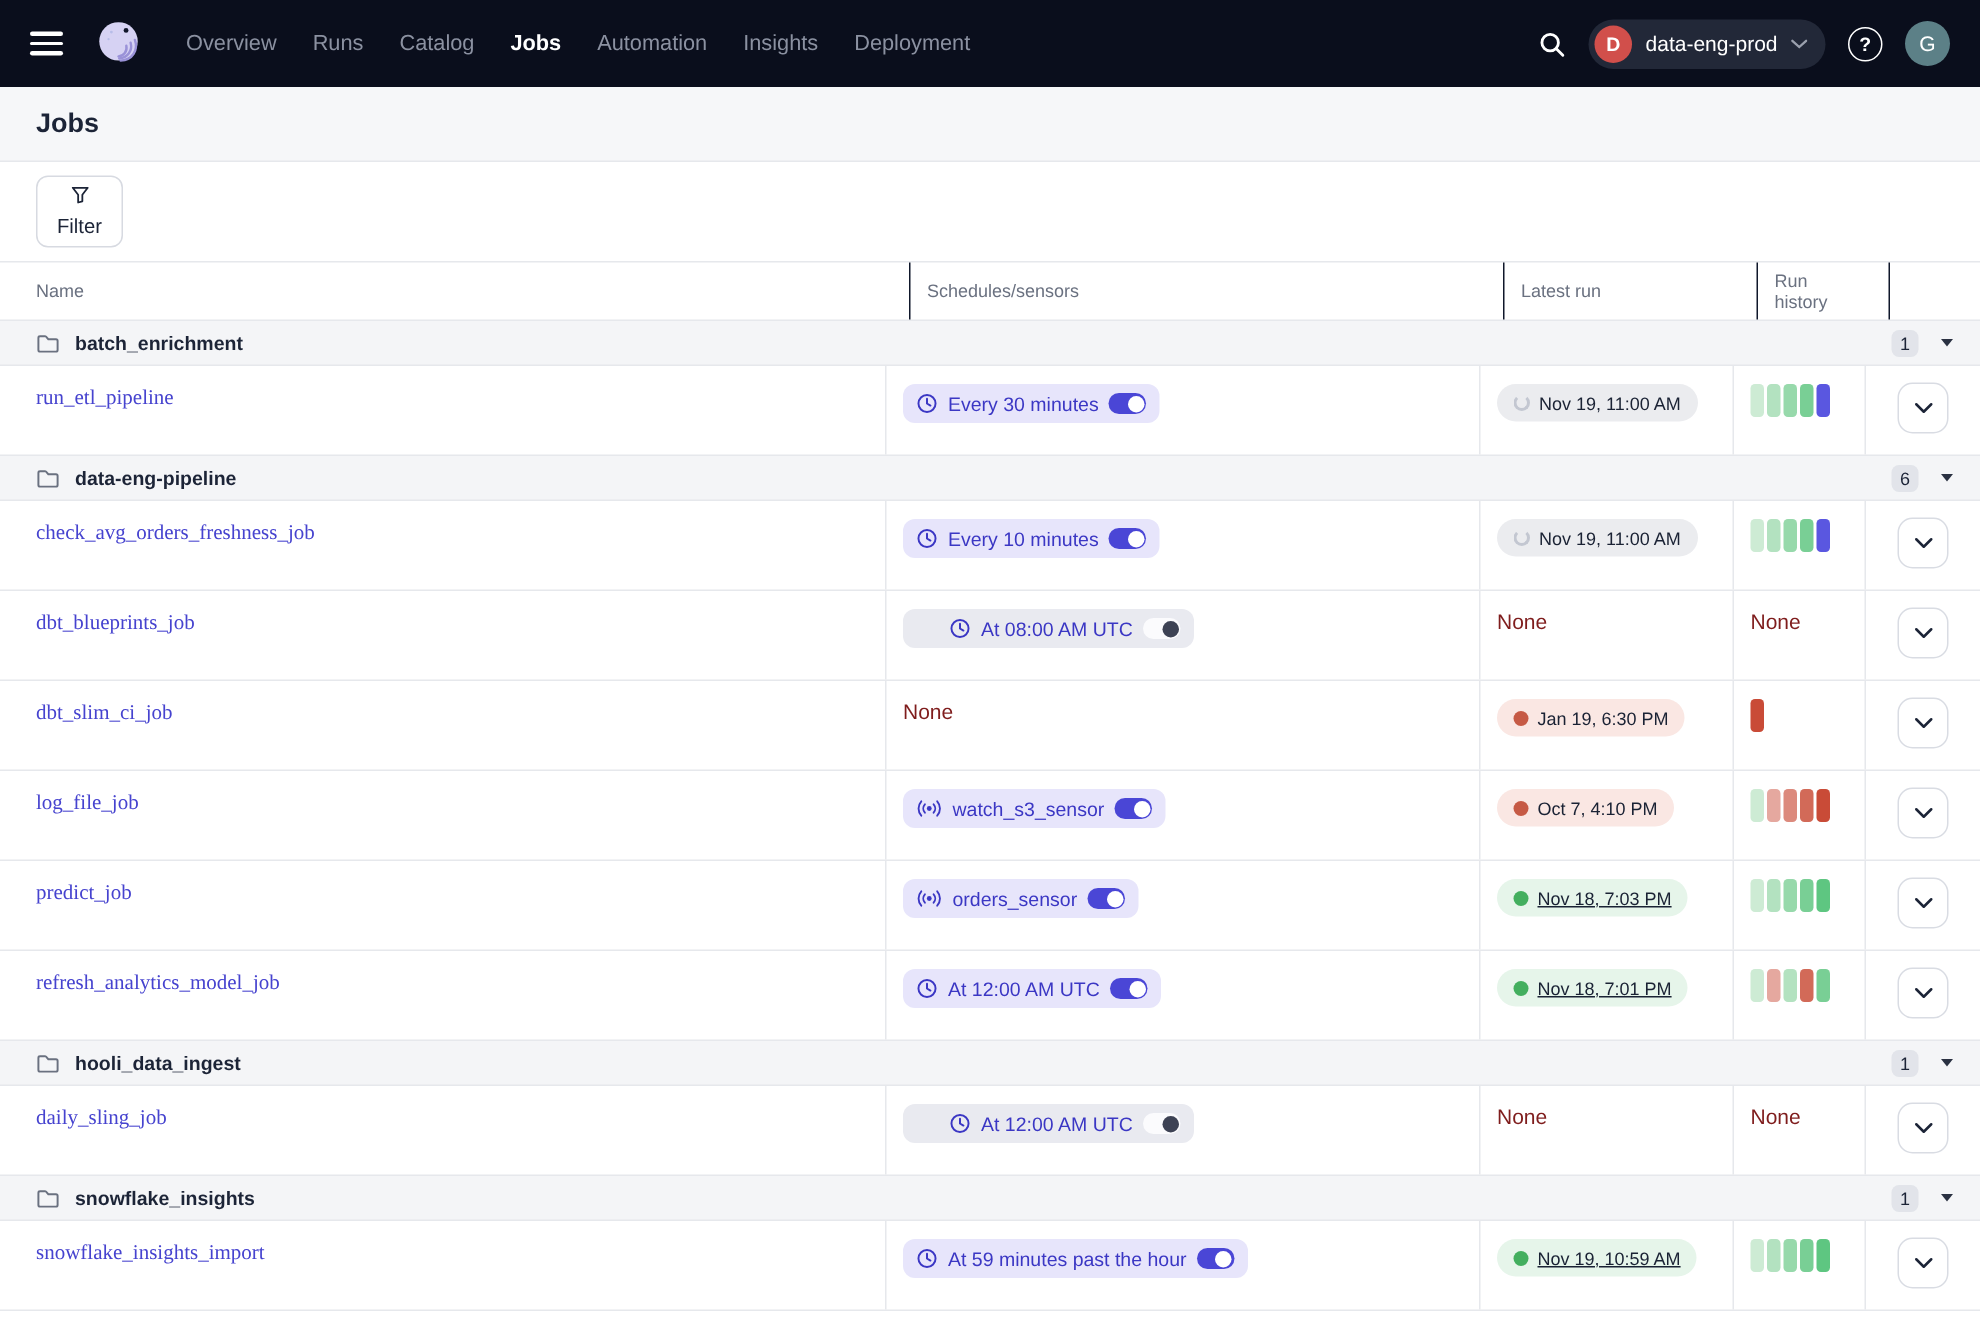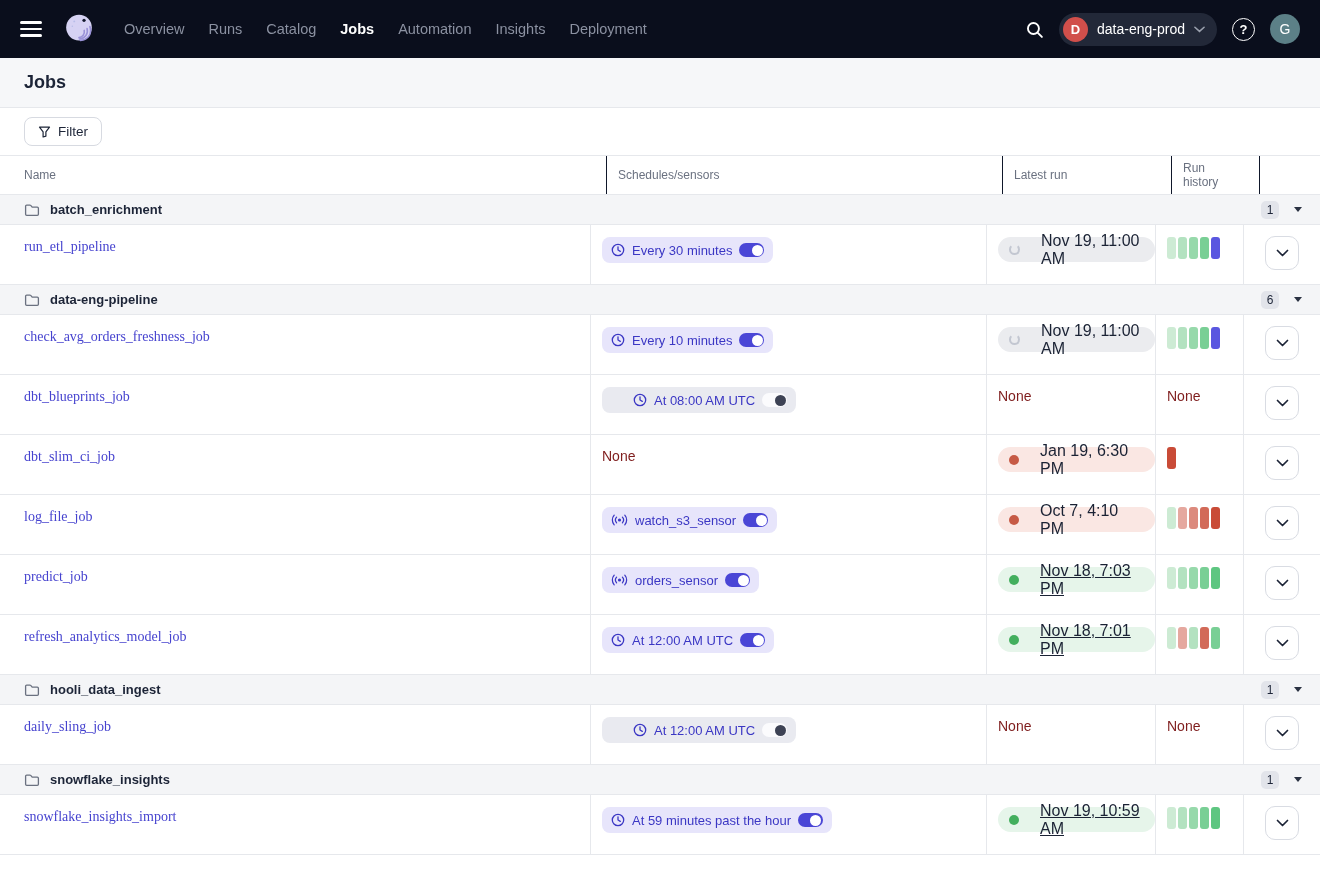--- a/index.html
+++ b/index.html
@@ -22,21 +22,21 @@
   .ws-pill { display:flex; align-items:center; gap:9px; background:#222838; border:none; border-radius:20px; padding:4px 12px 4px 4px; cursor:pointer; }
   .ws-badge { width:25px; height:25px; border-radius:50%; background:#d14f4b; color:#fff; font-size:13px; font-weight:700; display:flex; align-items:center; justify-content:center; }
   .ws-name { color:#ffffff; font-size:14px; }
   .help-btn { width:23px; height:23px; border-radius:50%; border:1.8px solid #ffffff; color:#ffffff; background:none; font-size:13px; font-weight:700; display:flex; align-items:center; justify-content:center; cursor:pointer; }
   .avatar { width:30px; height:30px; border-radius:50%; background:#5c8087; color:#fff; font-size:14px; display:flex; align-items:center; justify-content:center; cursor:pointer; border:none; }
 
   
   .titlebar { height:50px; background:#f6f7f9; border-bottom:1px solid #e6e8ec; display:flex; align-items:center; padding:0 24px; }
   .titlebar h1 { font-size:18px; font-weight:700; color:#1c2437; }
   .filterbar { padding:9px 24px; background:#fff; }
-  .filter-btn { display:inline-flex; align-items:center; gap:7px; background:#fff; border:1px solid #d7dae1; border-radius:8px; padding:6px 13px; font-size:13.5px; color:#1c2437; cursor:pointer; font-family:inherit; }
+  .filter-btn { display:inline-flex; align-items:center; gap:7px; background:#fff; border:1px solid #d7dae1; border-radius:8px; padding:6px 13px; font-size:13.5px; color:#1c2437; cursor:pointer; font-family:inherit;flex-direction:column; }
 
   
   .grid-cols { display:grid; grid-template-columns:590px 396px 169px 88px 77px; }
   .thead { height:40px; border-top:1px solid #e6e8ec; border-bottom:1px solid #e6e8ec; color:#6a7180; font-size:12px; align-items:center; }
   .thead .hcell { height:100%; display:flex; align-items:center; padding-left:11px; }
   .thead .hcell:first-child { padding-left:24px; }
   .thead .hcell + .hcell { border-left:1px solid #0f172a;margin-left:16px; }
 
   .row-group { height:30px; background:#f4f5f7; border-bottom:1px solid #e6e8ec; display:flex; align-items:center; padding:0 18px 0 24px; }
   .row-group .gname { font-size:13px; font-weight:700; color:#1c2437; margin-left:10px; }
@@ -54,21 +54,21 @@
   .chip { display:inline-flex; align-items:center; gap:7px; height:26px; padding:0 9px; border-radius:8px; font-size:13px; color:#3b37c4; }
   .chip.on  { background:#e7e5fb; }
   .chip.off { background:#e9eaf0;padding-left:31px; }
   .chip svg { flex:none; }
   .toggle { position:relative; width:25px; height:14px; border-radius:7px; flex:none; }
   .toggle.on  { background:#4a46d6; }
   .toggle.on::after  { content:""; position:absolute; right:1.5px; top:1.5px; width:11px; height:11px; border-radius:50%; background:#ffffff; }
   .toggle.off { background:#fbfbfd; }
   .toggle.off::after { content:""; position:absolute; right:1.5px; top:1.5px; width:11px; height:11px; border-radius:50%; background:#3d4254; }
 
-  .run-pill { display:inline-flex; align-items:center; gap:21px; height:25px; padding:0 11px; border-radius:13px; font-size:16px; color:#1a2234; }
+  .run-pill { display:inline-flex; align-items:center; gap:6px; height:25px; padding:0 11px; border-radius:13px; font-size:12px; color:#1a2234; }
   .run-pill.in_progress { background:#ebecef; }
   .run-pill.failure { background:#fae7e3; }
   .run-pill.success { background:#e6f5ea;text-decoration:underline; }
   .dot { width:10px; height:10px; border-radius:50%; flex:none; }
   .failure .dot { background:#c65a45; }
   .success .dot { background:#43af5e; }
   .spinner { width:11px; height:11px; border-radius:50%; border:2px solid #c3c7d1; border-top-color:transparent; flex:none; }
 
   .bars { display:flex; gap:2px; }
   .bar { width:9px; height:22px; border-radius:3px; }

